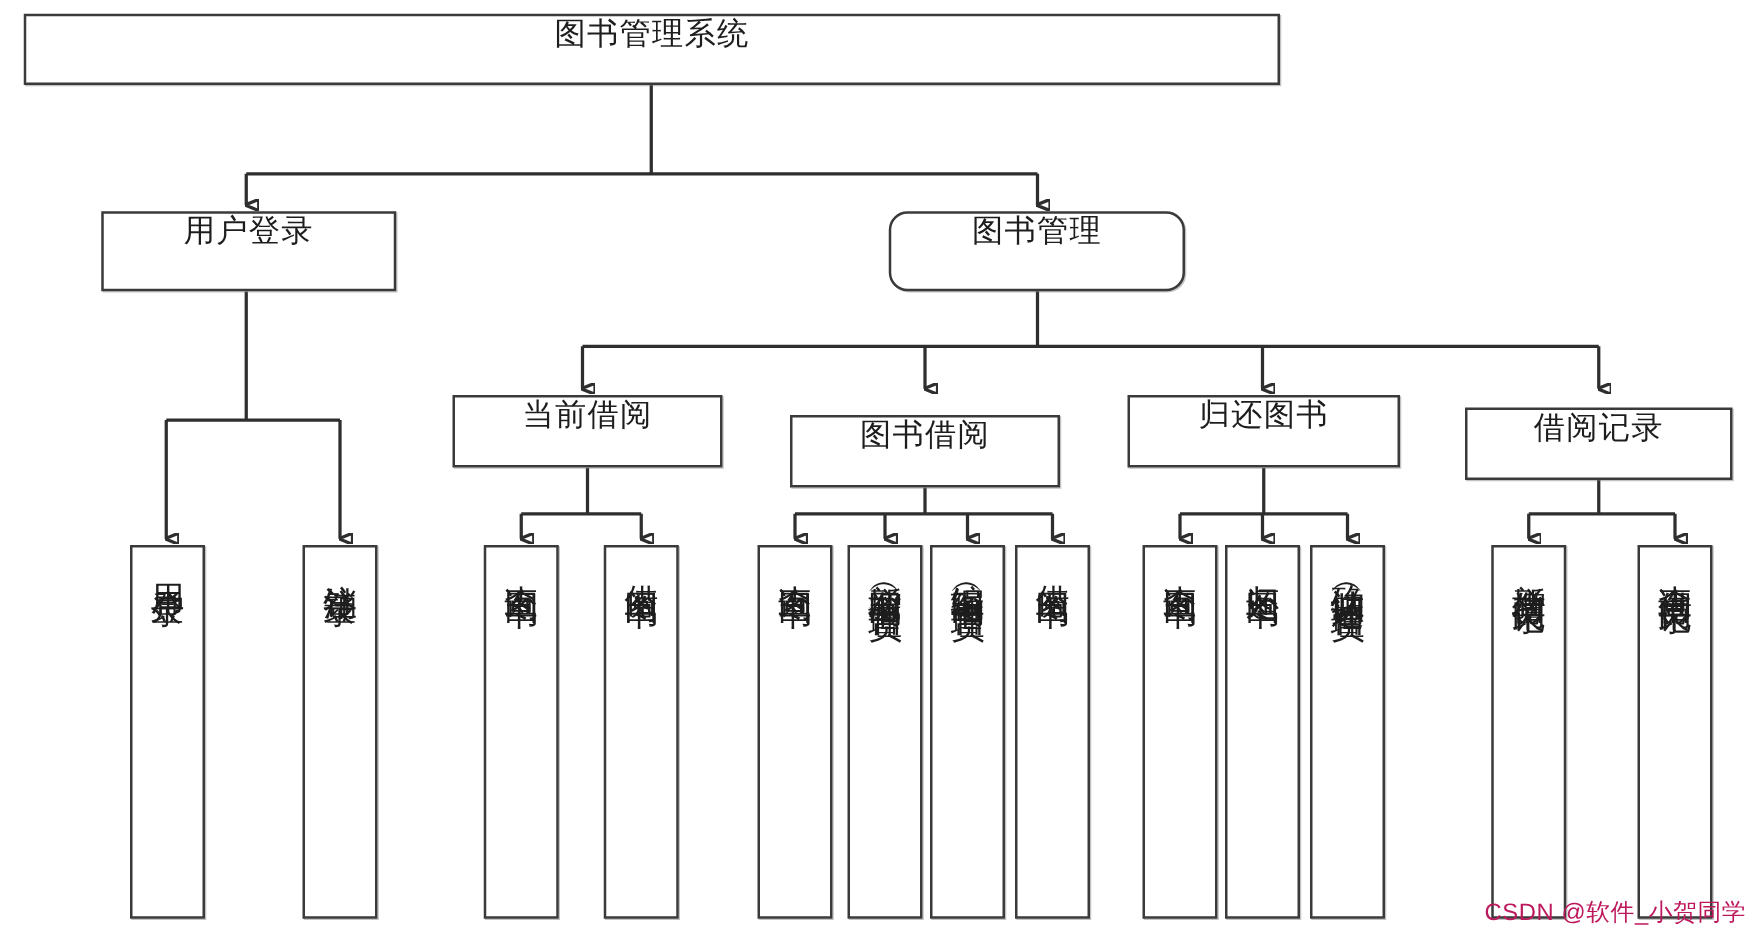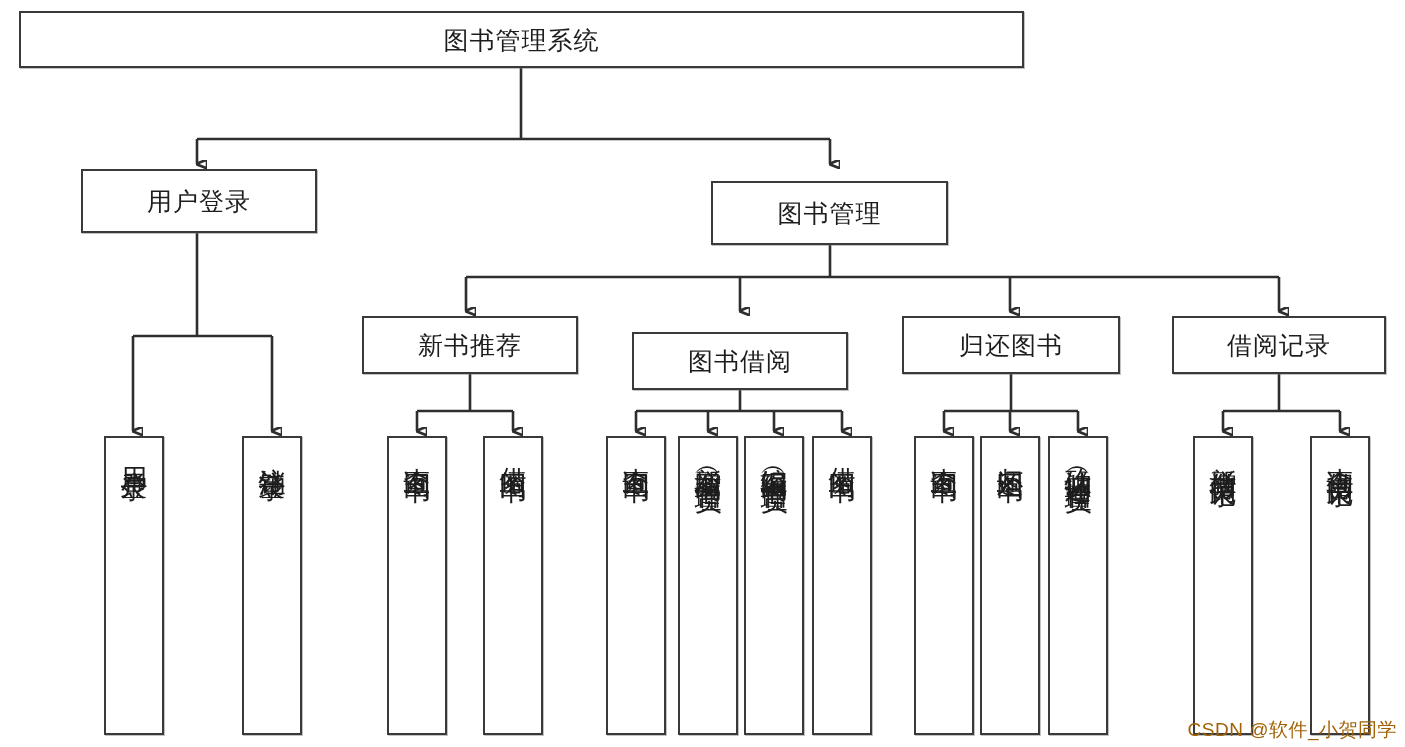--- a/index.html
+++ b/index.html
@@ -17,21 +17,21 @@
     background: #ffffff;
     overflow: hidden;
   }
   .node {
     position: absolute;
     box-sizing: border-box;
     background: #ffffff;
     border: 2px solid #3a3a3a;
     box-shadow: 1px 1px 0 0 rgba(120,120,120,0.45);
     display: flex;
-    align-items: center;
+    align-items: flex-start;
     justify-content: center;
   }
   .node .label {
     color: #1d1d1d;
     letter-spacing: 1px;
     white-space: nowrap;
     line-height: 1.12;
   }
   .node.horiz .label {
     font-size: 25px;
@@ -61,21 +61,21 @@
   svg#wires line, svg#wires path {
     stroke: #2e2e2e;
     stroke-width: 2.6;
     fill: none;
   }
   .watermark {
     position: absolute;
     right: 8px;
     bottom: 4px;
     font-size: 19px;
-    color: #a16207;
+    color: #be185d;
     white-space: nowrap;
     letter-spacing: 0.5px;
   }
 </style>
 </head>
 <body>
 
 <div id="canvas">
 
   <svg id="wires" viewBox="0 0 1405 747">
@@ -126,34 +126,34 @@
     <line x1="1340" y1="411" x2="1340" y2="431" marker-end="url(#arrow)"></line>
   </svg>
 
   <div class="node root horiz" style="left:19px; top:11px; width:1005px; height:57px;">
     <span class="label">图书管理系统</span>
   </div>
 
   <div class="node horiz" style="left:81px; top:169px; width:236px; height:64px;">
     <span class="label">用户登录</span>
   </div>
-  <div class="node horiz" style="left:711px; top:181px; width:237px; height:64px;">
+  <div class="node horiz" style="left:711px; top:169px; width:237px; height:64px;border-radius:15px;">
     <span class="label">图书管理</span>
   </div>
 
   <div class="node horiz" style="left:362px; top:316px; width:216px; height:58px;">
-    <span class="label">新书推荐</span>
+    <span class="label">当前借阅</span>
   </div>
   <div class="node horiz" style="left:632px; top:316px; width:216px; height:58px;margin-top:16px;">
     <span class="label">图书借阅</span>
   </div>
   <div class="node horiz" style="left:902px; top:316px; width:218px; height:58px;">
     <span class="label">归还图书</span>
   </div>
-  <div class="node horiz" style="left:1172px; top:316px; width:214px; height:58px;">
+  <div class="node horiz" style="left:1172px; top:326px; width:214px; height:58px;">
     <span class="label">借阅记录</span>
   </div>
 
   <div class="node vert" style="left:104px; top:436px; width:60px; height:299px;">
     <span class="label">用户登录</span>
   </div>
   <div class="node vert" style="left:242px; top:436px; width:60px; height:299px;">
     <span class="label">注销登录</span>
   </div>
 

